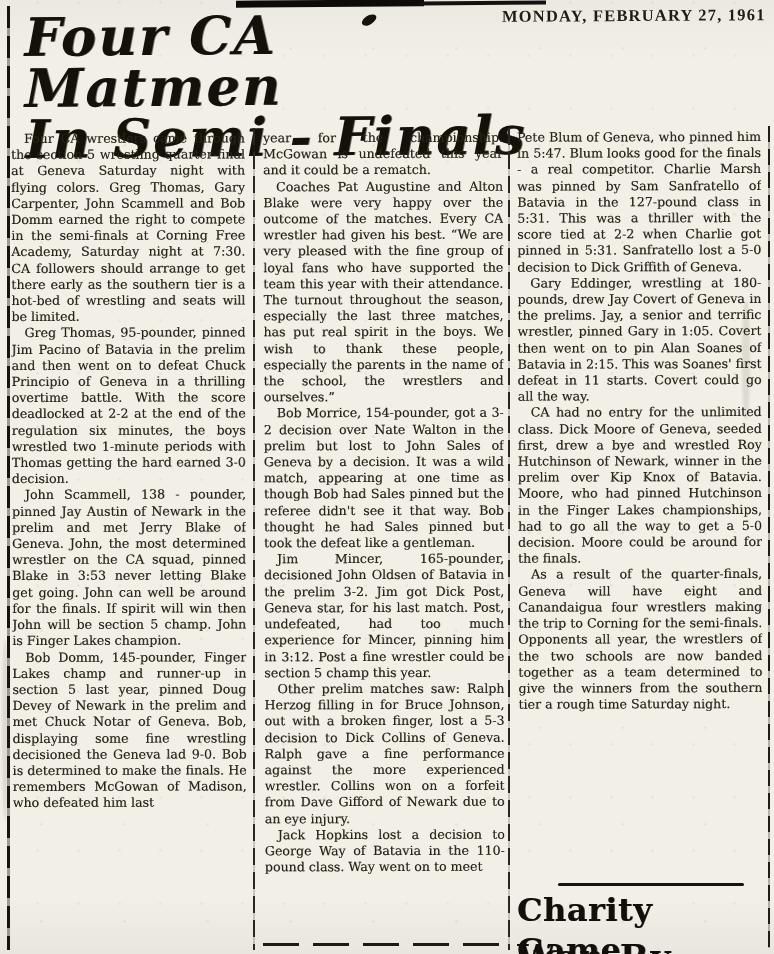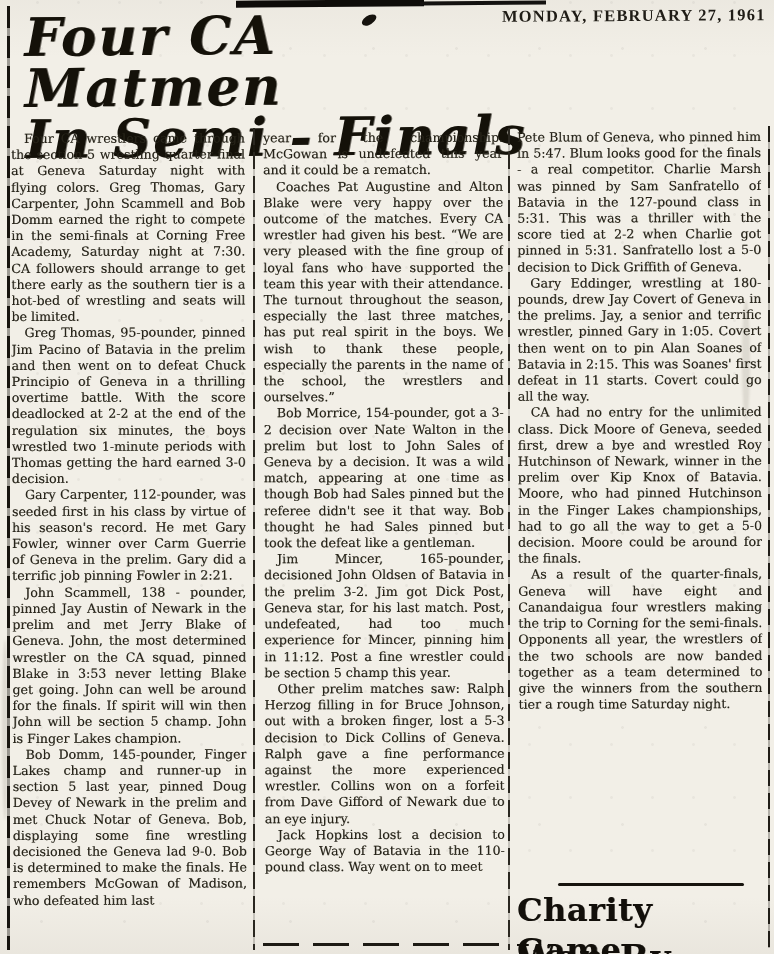--- a/index.html
+++ b/index.html
@@ -87,30 +87,29 @@
   </div>
 
   <div class="col-sep sep-1"></div>
   <div class="col-sep sep-2"></div>
 
   <div class="columns">
 
     <div class="col col-1">
       <p>Four CA wrestlers came through the section 5 wrestling quarter-final at Geneva Saturday night with flying colors. Greg Thomas, Gary Carpenter, John Scammell and Bob Domm earned the right to compete in the semi-finals at Corning Free Academy, Saturday night at 7:30. CA followers should arrange to get there early as the southern tier is a hot-bed of wrestling and seats will be limited.</p>
       <p>Greg Thomas, 95-pounder, pinned Jim Pacino of Batavia in the prelim and then went on to defeat Chuck Principio of Geneva in a thrilling overtime battle. With the score deadlocked at 2-2 at the end of the regulation six minutes, the boys wrestled two 1-minute periods with Thomas getting the hard earned 3-0 decision.</p>
-      <p>Gary Carpenter, 112-pounder, was seeded first in his class by virtue of his season's record. He met Gary Fowler, winner over Carm Guerrie of Geneva in the prelim. Gary did a terrific job pinning Fowler in 2:21.</p>
       <p>John Scammell, 138 - pounder, pinned Jay Austin of Newark in the prelim and met Jerry Blake of Geneva. John, the most determined wrestler on the CA squad, pinned Blake in 3:53 never letting Blake get going. John can well be around for the finals. If spirit will win then John will be section 5 champ. John is Finger Lakes champion.</p>
       <p>Bob Domm, 145-pounder, Finger Lakes champ and runner-up in section 5 last year, pinned Doug Devey of Newark in the prelim and met Chuck Notar of Geneva. Bob, displaying some fine wrestling decisioned the Geneva lad 9-0. Bob is determined to make the finals. He remembers McGowan of Madison, who defeated him last</p>
     </div>
 
     <div class="col col-2">
       <p class="cont">year for the championship. McGowan is undefeated this year and it could be a rematch.</p>
       <p>Coaches Pat Augustine and Alton Blake were very happy over the outcome of the matches. Every CA wrestler had given his best. “We are very pleased with the fine group of loyal fans who have supported the team this year with their attendance. The turnout throughout the season, especially the last three matches, has put real spirit in the boys. We wish to thank these people, especially the parents in the name of the school, the wrestlers and ourselves.”</p>
       <p>Bob Morrice, 154-pounder, got a 3-2 decision over Nate Walton in the prelim but lost to John Sales of Geneva by a decision. It was a wild match, appearing at one time as though Bob had Sales pinned but the referee didn't see it that way. Bob thought he had Sales pinned but took the defeat like a gentleman.</p>
-      <p>Jim Mincer, 165-pounder, decisioned John Oldsen of Batavia in the prelim 3-2. Jim got Dick Post, Geneva star, for his last match. Post, undefeated, had too much experience for Mincer, pinning him in 11:12. Post a fine wrestler could be section 5 champ this year.</p>
+      <p>Jim Mincer, 165-pounder, decisioned John Oldsen of Batavia in the prelim 3-2. Jim got Dick Post, Geneva star, for his last match. Post, undefeated, had too much experience for Mincer, pinning him in 3:12. Post a fine wrestler could be section 5 champ this year.</p>
       <p>Other prelim matches saw: Ralph Herzog filling in for Bruce Johnson, out with a broken finger, lost a 5-3 decision to Dick Collins of Geneva. Ralph gave a fine performance against the more experienced wrestler. Collins won on a forfeit from Dave Gifford of Newark due to an eye injury.</p>
       <p>Jack Hopkins lost a decision to George Way of Batavia in the 110-pound class. Way went on to meet</p>
     </div>
 
     <div class="col col-3">
       <p class="cont">Pete Blum of Geneva, who pinned him in 5:47. Blum looks good for the finals - a real competitor. Charlie Marsh was pinned by Sam Sanfratello of Batavia in the 127-pound class in 5:31. This was a thriller with the score tied at 2-2 when Charlie got pinned in 5:31. Sanfratello lost a 5-0 decision to Dick Griffith of Geneva.</p>
       <p>Gary Eddinger, wrestling at 180-pounds, drew Jay Covert of Geneva in the prelims. Jay, a senior and terrific wrestler, pinned Gary in 1:05. Covert then went on to pin Alan Soanes of Batavia in 2:15. This was Soanes' first defeat in 11 starts. Covert could go all the way.</p>
       <p>CA had no entry for the unlimited class. Dick Moore of Geneva, seeded first, drew a bye and wrestled Roy Hutchinson of Newark, winner in the prelim over Kip Knox of Batavia. Moore, who had pinned Hutchinson in the Finger Lakes championships, had to go all the way to get a 5-0 decision. Moore could be around for the finals.</p>
       <p>As a result of the quarter-finals, Geneva will have eight and Canandaigua four wrestlers making the trip to Corning for the semi-finals. Opponents all year, the wrestlers of the two schools are now banded together as a team determined to give the winners from the southern tier a rough time Saturday night.</p>
     </div>

